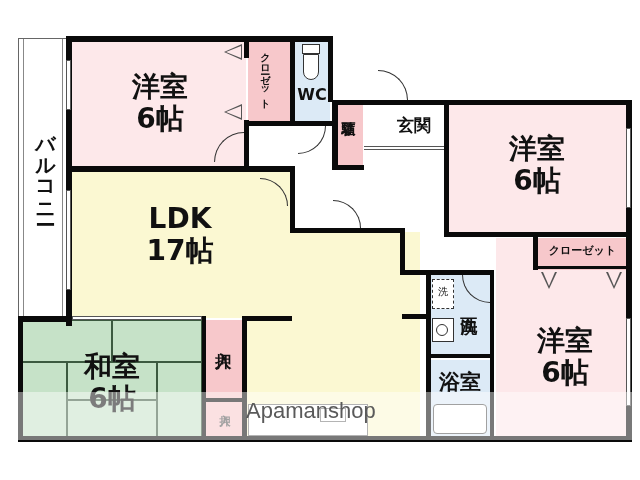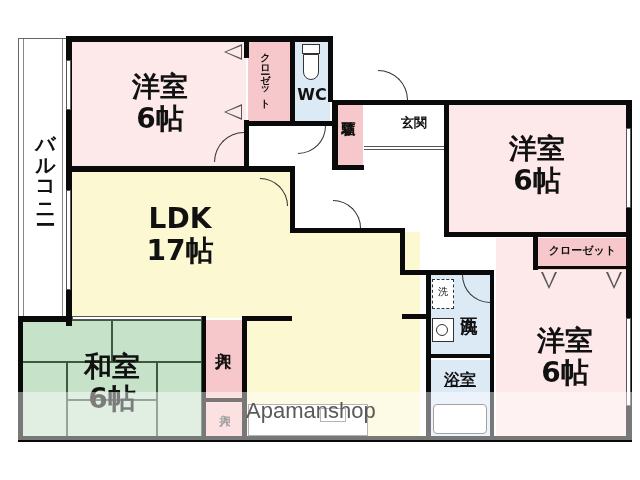--- a/index.html
+++ b/index.html
@@ -126,32 +126,32 @@
 <div class="abs" style="left:543px;top:272px;width:0;height:0;border-left:6px solid transparent;border-right:6px solid transparent;border-top:14px solid #fde8ea;"></div>
 <div class="abs" style="left:606px;top:272px;width:0;height:0;border-left:8px solid transparent;border-right:8px solid transparent;border-top:17px solid #555;"></div>
 <div class="abs" style="left:608px;top:272px;width:0;height:0;border-left:6px solid transparent;border-right:6px solid transparent;border-top:14px solid #fde8ea;"></div>
 
 <div class="label big" style="left:110px;top:72px;width:100px;font-size:28px;">洋室</div>
 <div class="label big" style="left:110px;top:104px;width:100px;font-size:28px;">6帖</div>
 
 <div class="label small vert" style="left:259px;top:46px;font-size:10px;">クローゼット</div>
 <div class="label" style="left:296px;top:86px;width:32px;font-size:16px;">WC</div>
 <div class="label vert" style="left:341px;top:111px;font-size:14px;">下駄箱</div>
-<div class="label" style="left:388px;top:116px;width:52px;font-size:13px;">玄関</div>
+<div class="label" style="left:388px;top:116px;width:52px;font-size:17px;">玄関</div>
 
 <div class="label big" style="left:482px;top:134px;width:110px;font-size:28px;">洋室</div>
 <div class="label big" style="left:482px;top:166px;width:110px;font-size:28px;">6帖</div>
 
 <div class="label big" style="left:130px;top:204px;width:100px;font-size:28px;">LDK</div>
 <div class="label big" style="left:130px;top:236px;width:100px;font-size:28px;">17帖</div>
 
 <div class="label" style="left:537px;top:245px;width:91px;font-size:11px;">クローゼット</div>
 
 <div class="label vert" style="left:460px;top:304px;font-size:17px;">洗面</div>
-<div class="label" style="left:430px;top:371px;width:60px;font-size:16px;text-decoration:underline;">浴室</div>
+<div class="label" style="left:430px;top:371px;width:60px;font-size:21px;">浴室</div>
 
 <div class="label big" style="left:510px;top:326px;width:110px;font-size:28px;">洋室</div>
 <div class="label big" style="left:510px;top:358px;width:110px;font-size:28px;">6帖</div>
 
 <div class="label big" style="left:62px;top:352px;width:100px;font-size:28px;">和室</div>
 <div class="label big" style="left:62px;top:384px;width:100px;font-size:28px;">6帖</div>
 
 <div class="label vert" style="left:215px;top:340px;font-size:16px;">押入</div>
 <div class="label vert" style="left:218px;top:406px;font-size:11px;color:#555;">押入</div>
 

